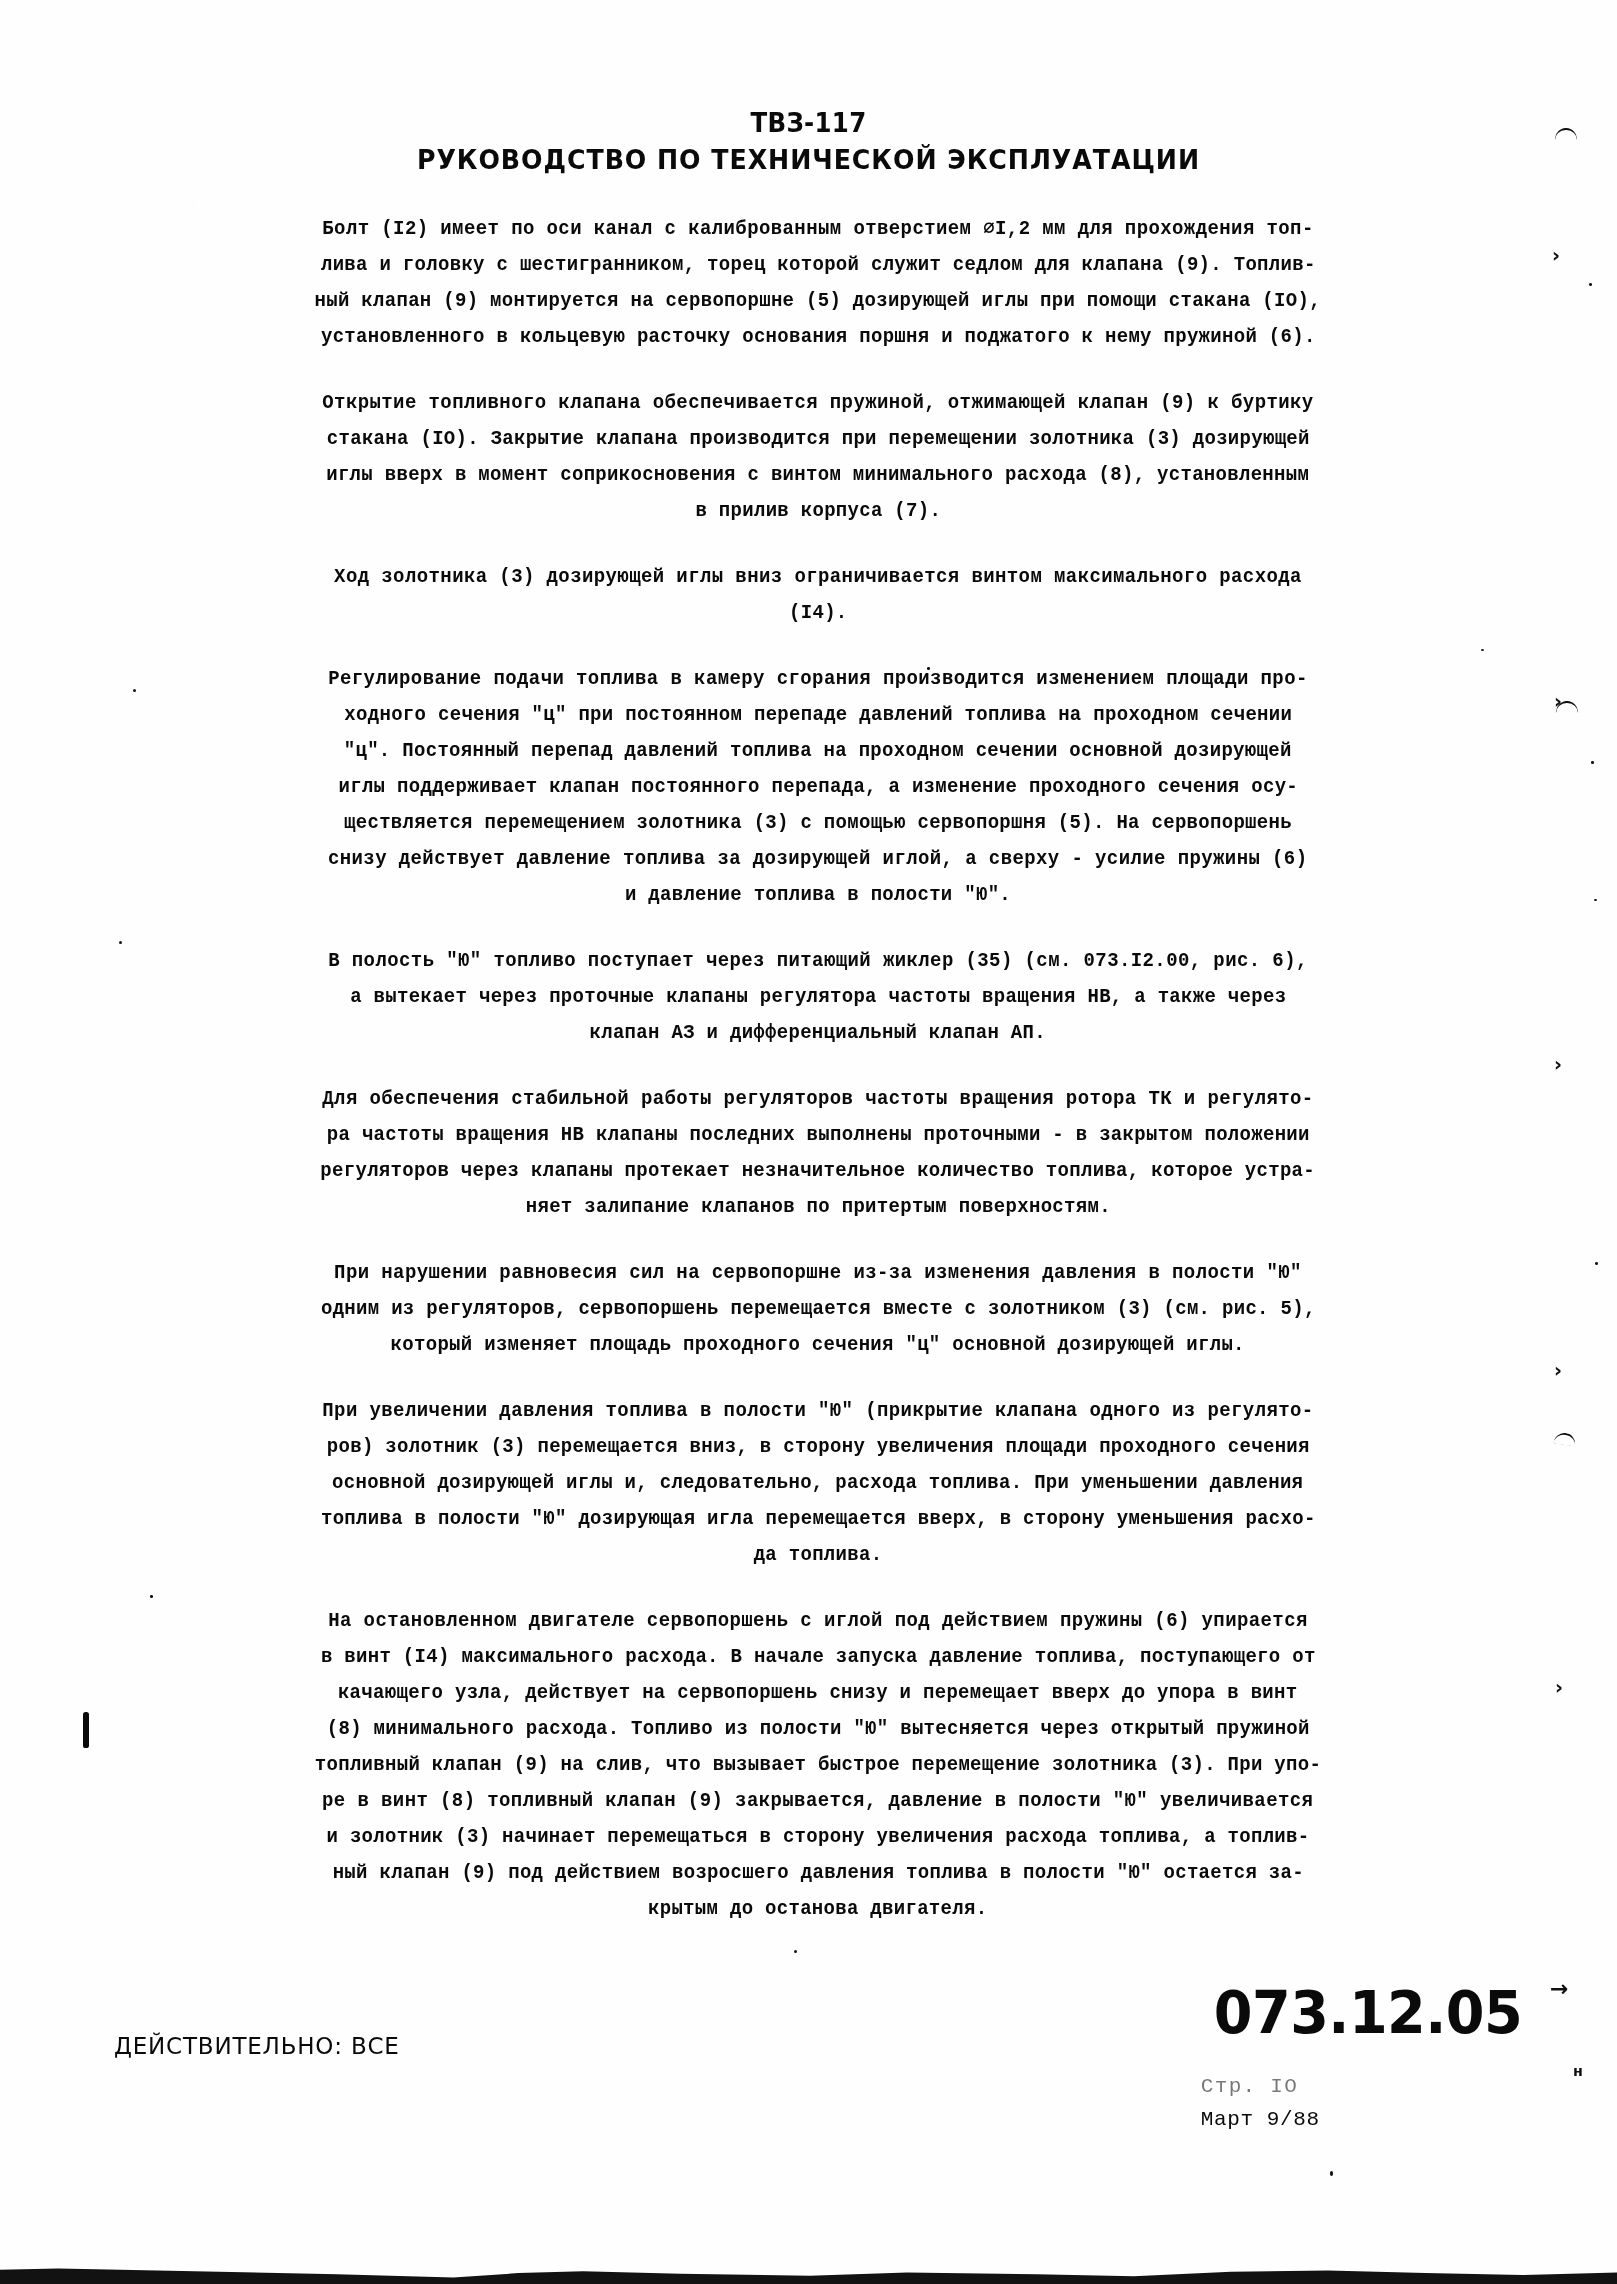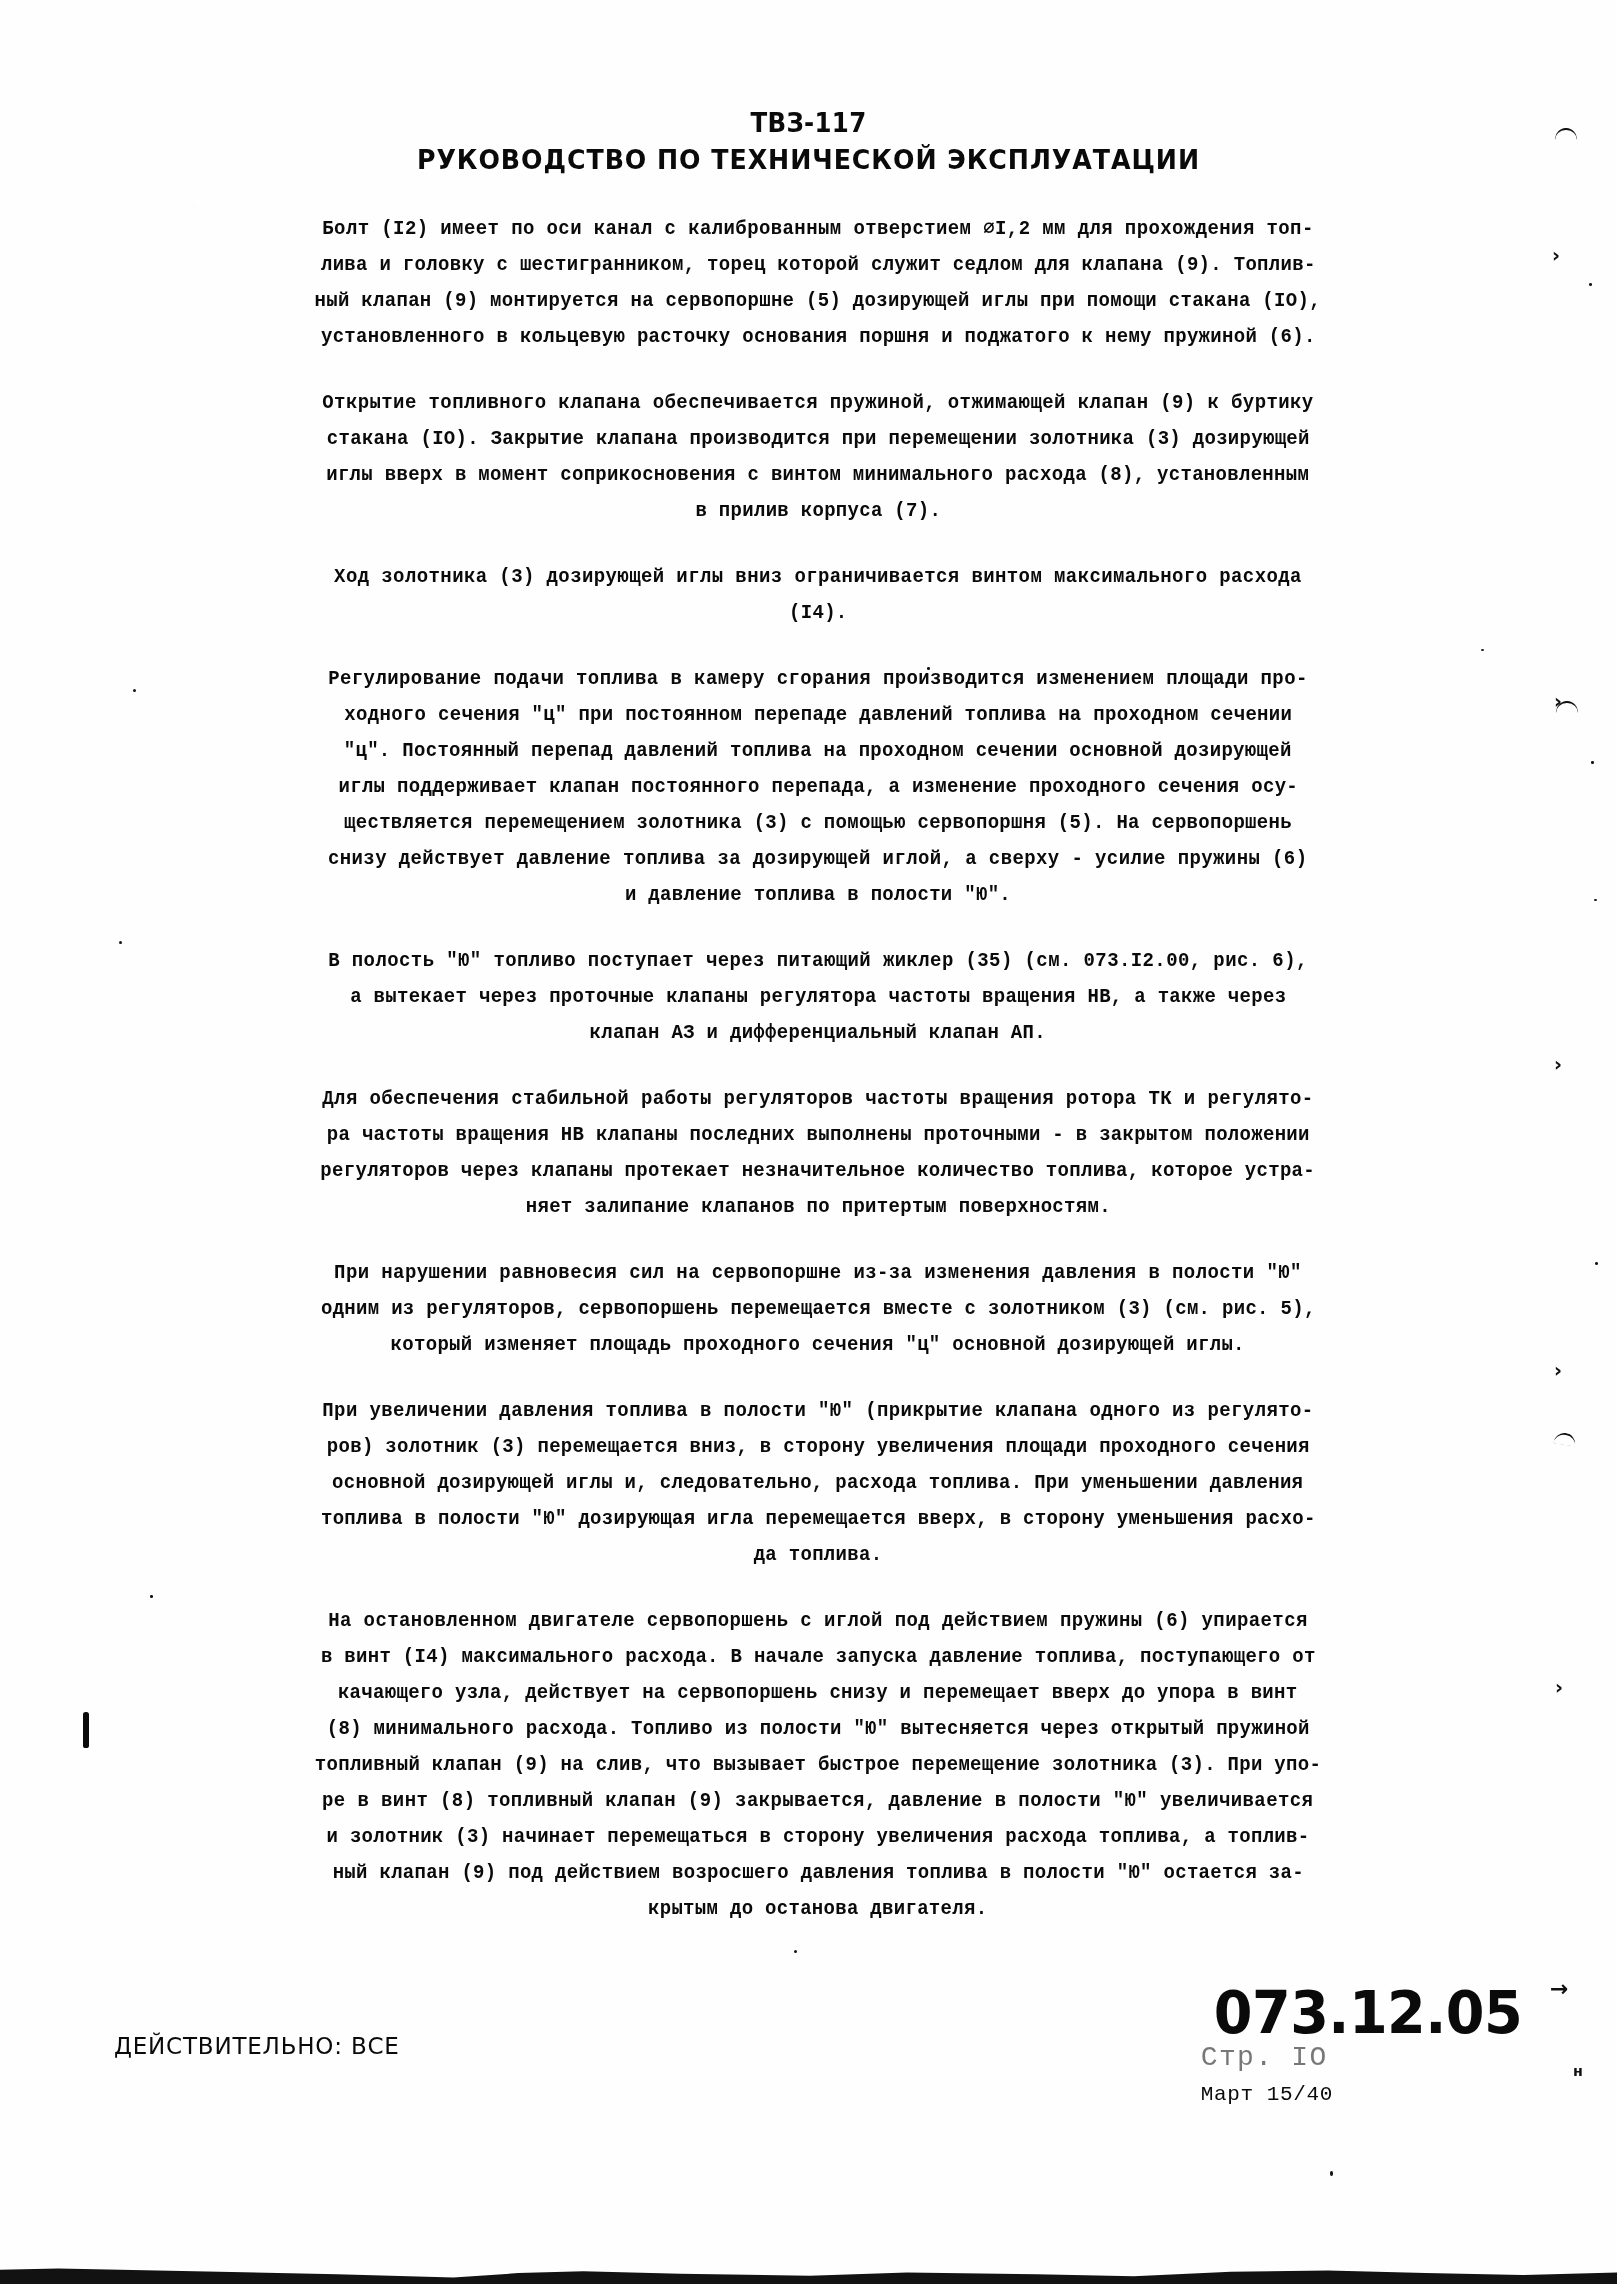--- a/index.html
+++ b/index.html
@@ -110,22 +110,22 @@
   .footer-right .doc-number {
     font-family: "DejaVu Sans", sans-serif;
     font-weight: 700;
     font-size: 58px;
     letter-spacing: -0.6px;
     line-height: 1;
     transform: scaleX(.96);
     transform-origin: right center;
   }
   .footer-right .page-label {
-    font-size: 28px;
-    margin-top: 0;
+    font-size: 21px;
+    margin-top: 33px;
     letter-spacing: 1.3px;
     opacity: .55;
     padding-right: 27px;
   }
   .footer-right .issue-date {
     font-size: 21px;
     margin-top: 10.4px;
     letter-spacing: 0.6px;
     padding-right: 3.9px;
   }
@@ -241,21 +241,21 @@
         <div class="line">ный клапан (9) под действием возросшего давления топлива в полости "Ю" остается за-</div>
         <div class="line">крытым до останова двигателя.</div>
       </div>
     </div>
 
   <div class="footer-left">ДЕЙСТВИТЕЛЬНО: ВСЕ</div>
 
   <div class="footer-right">
     <div class="doc-number">073.12.05</div>
     <div class="page-label">Стр. IO</div>
-    <div class="issue-date">Март 15/40</div>
+    <div class="issue-date">Март 9/88</div>
   </div>
 
   <div class="change-bar" style="left:83px; top:1712px; height:36px;"></div>
 
   <div class="margin-arc" style="left:1555px; top:128px;"></div>
   <div class="margin-arc" style="left:1556px; top:701px;"></div>
   <div class="margin-arc" style="left:1554px; top:1433px; transform:rotate(8deg);"></div>
 
   <div class="margin-mark" style="left:1552px; top:246px;">›</div>
   <div class="margin-mark" style="left:1554px; top:692px;">›</div>

